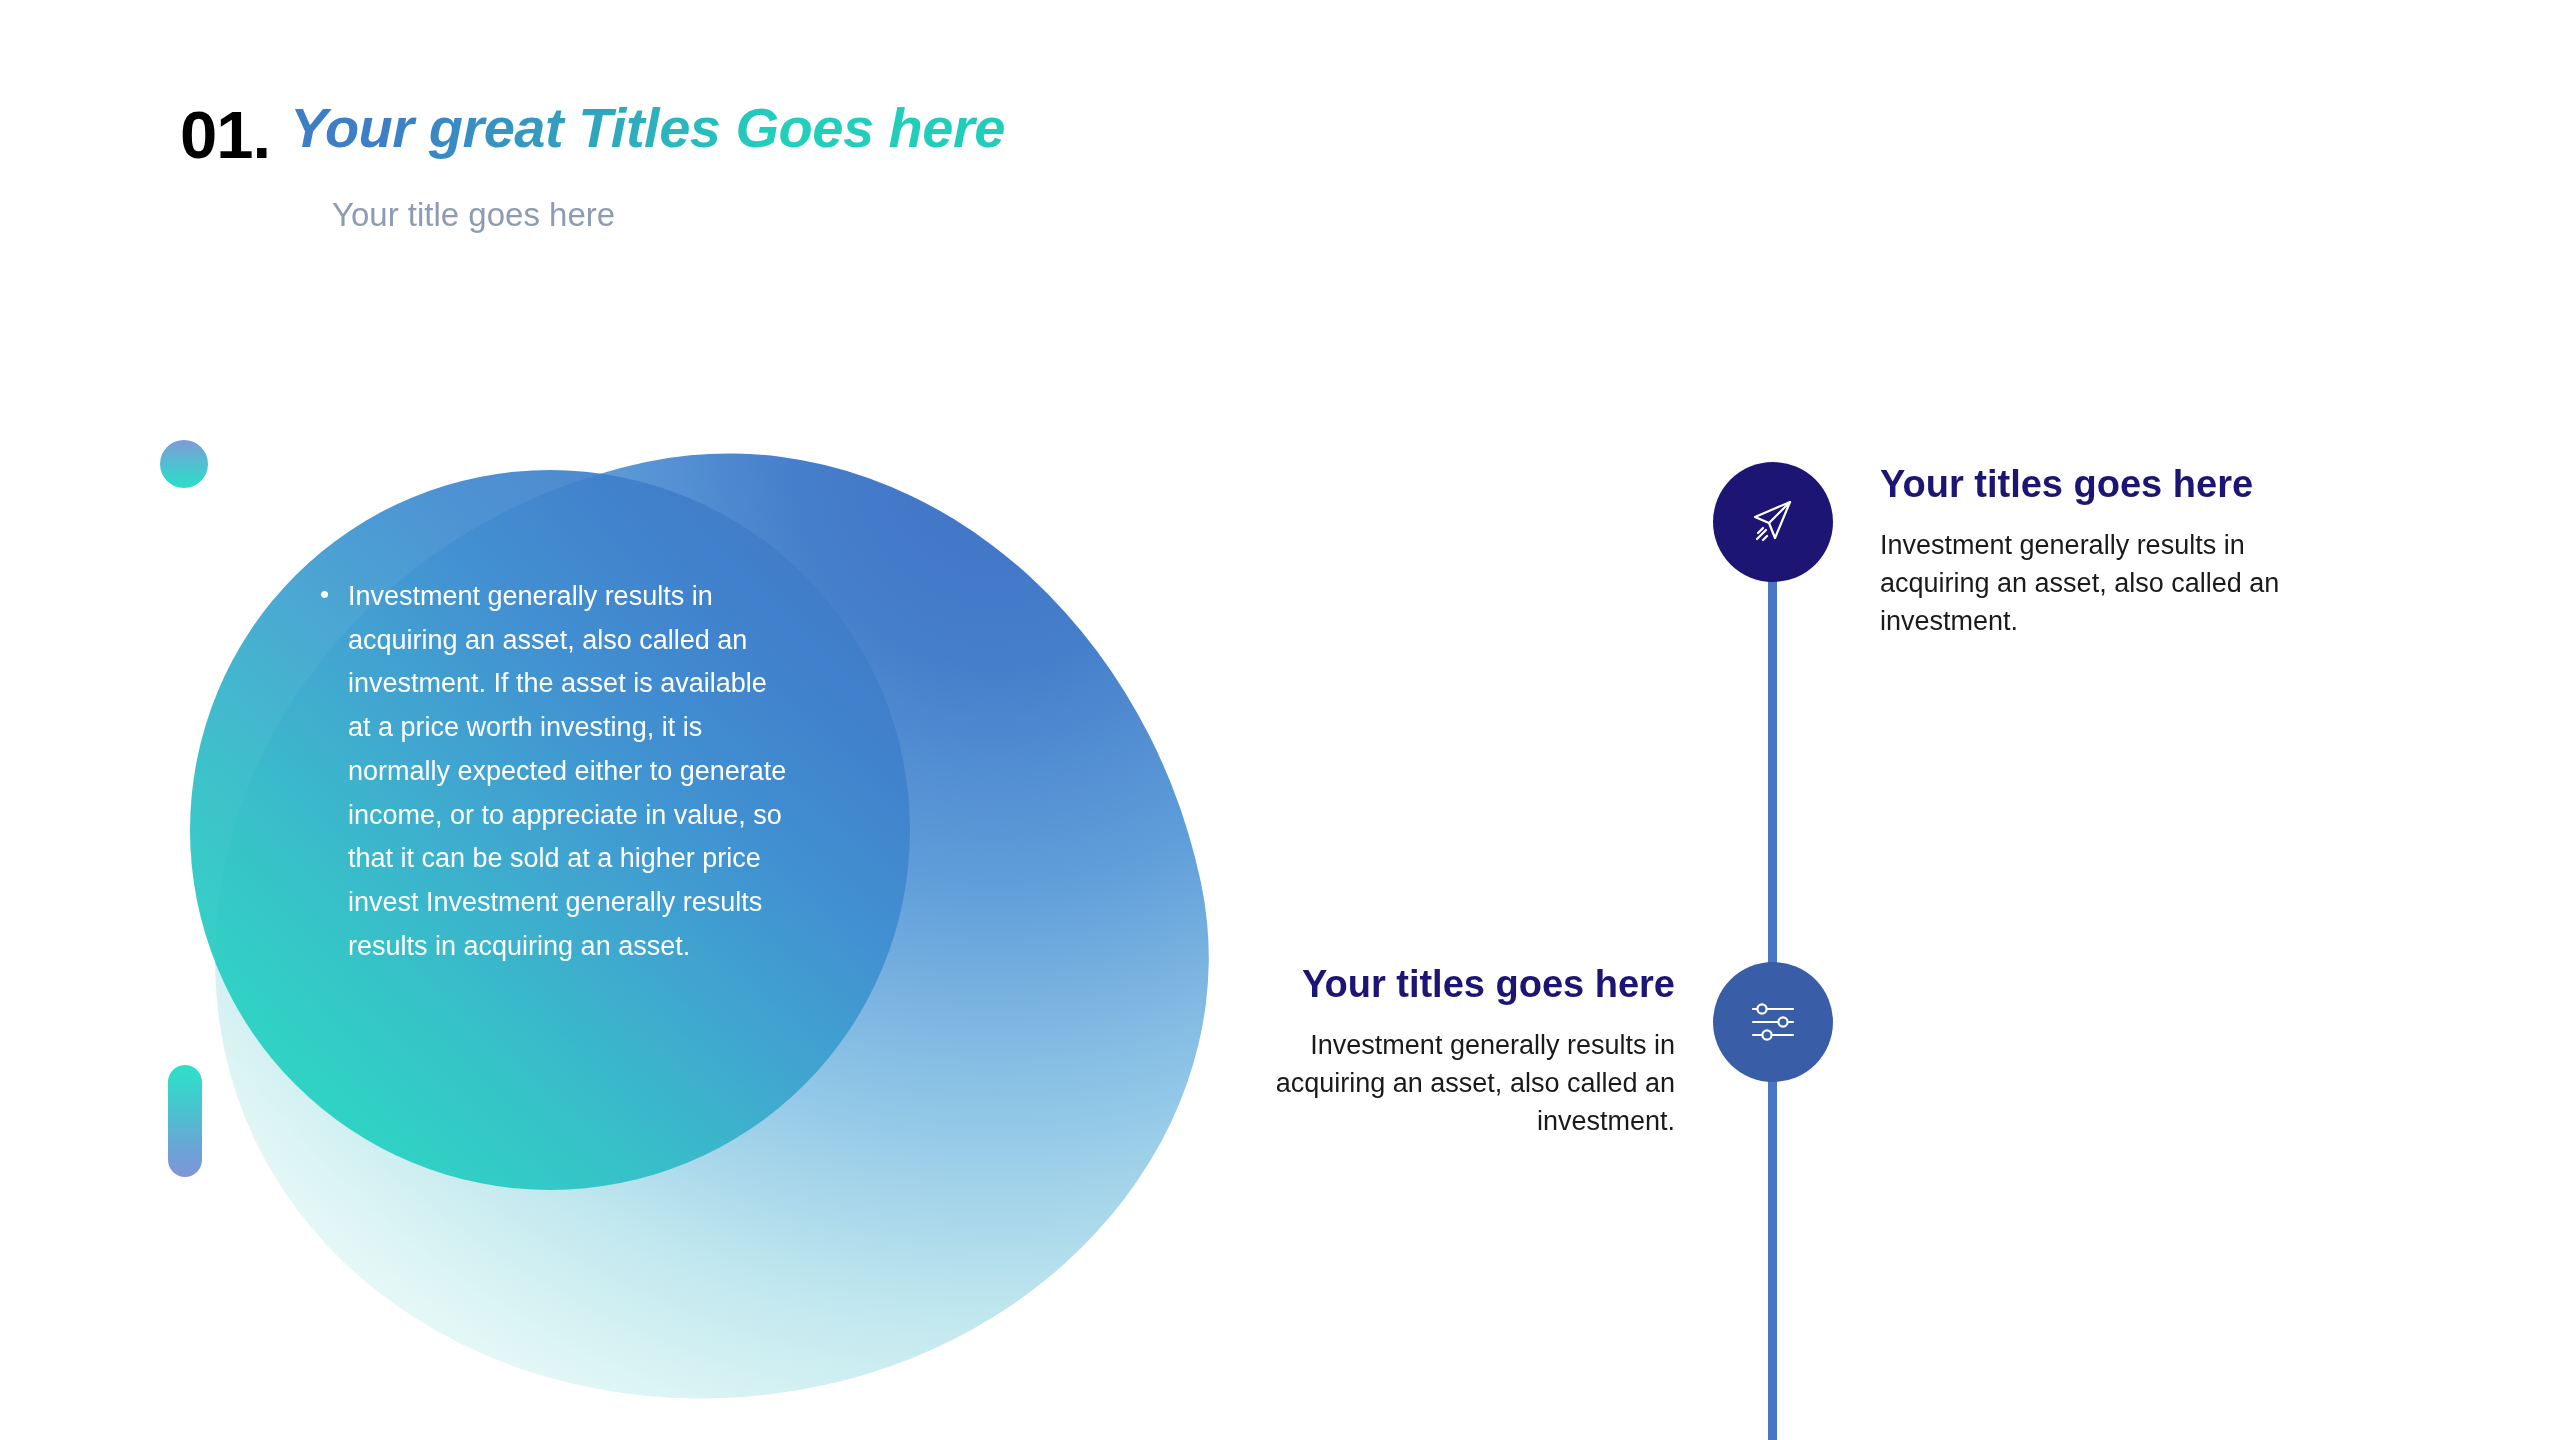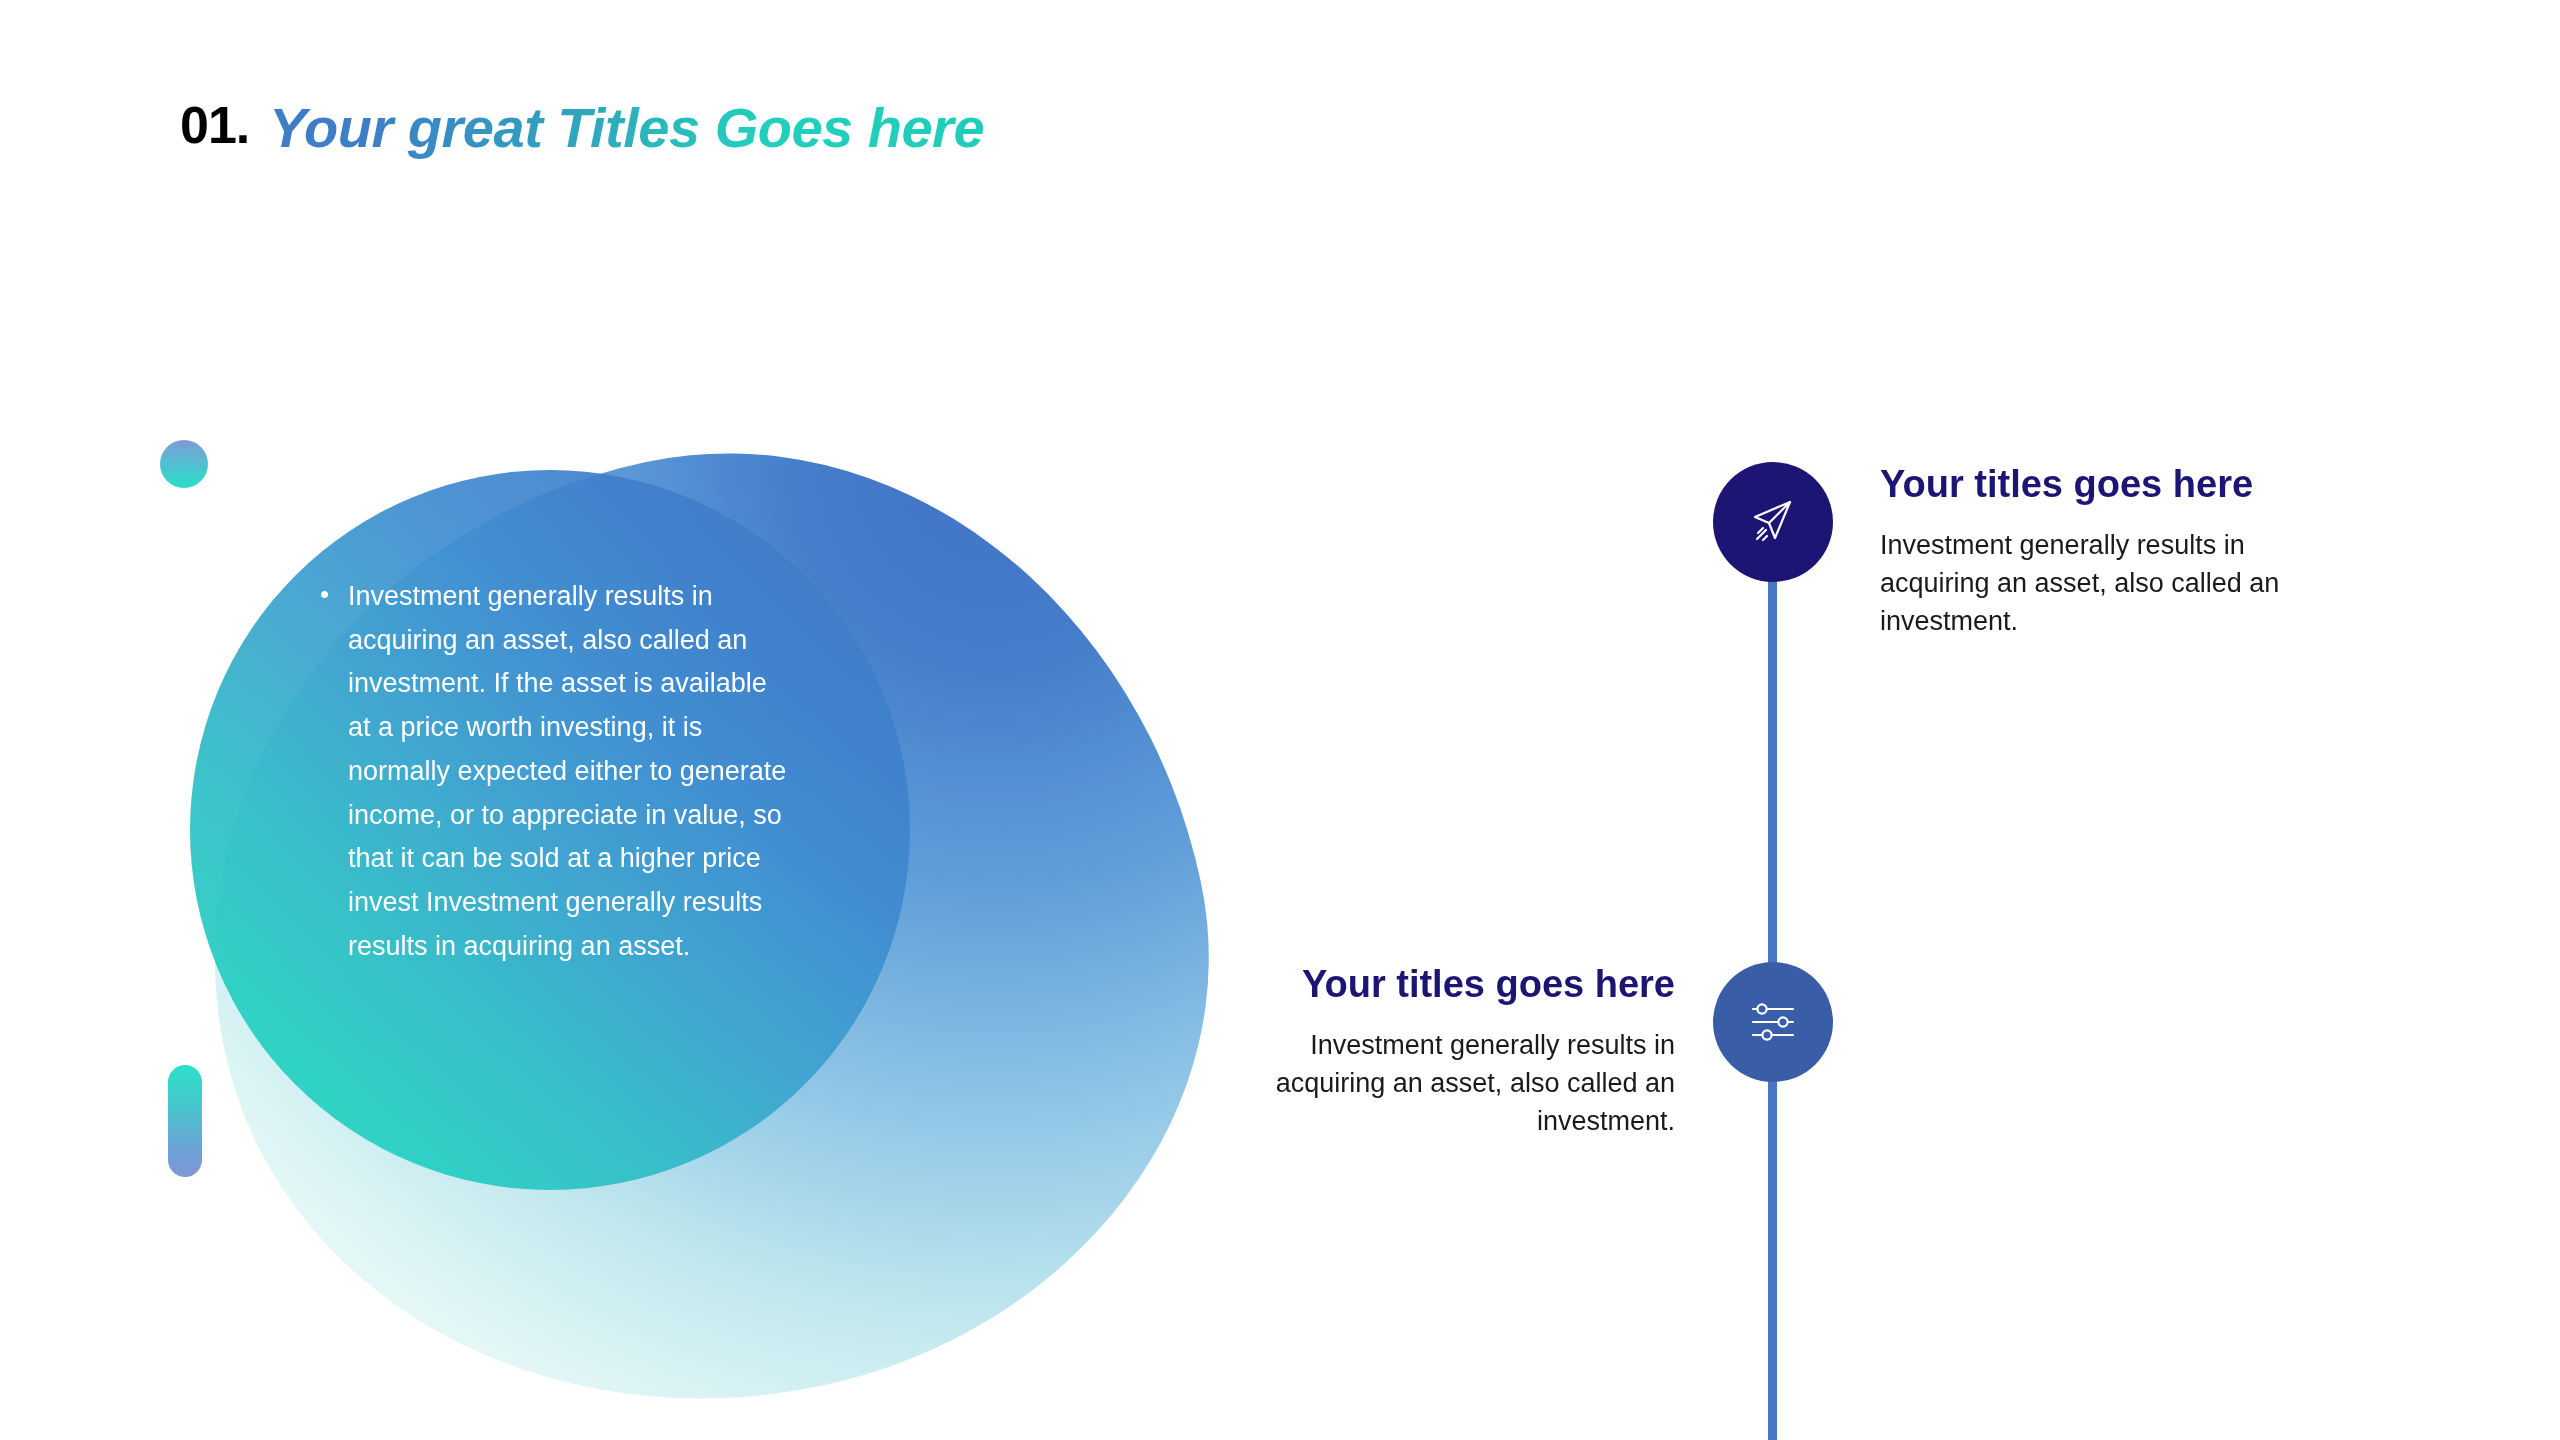--- a/index.html
+++ b/index.html
@@ -28,21 +28,21 @@
     left: 180px;
     top: 95px;
     width: 1200px;
   }
   .title-row {
     display: flex;
     align-items: flex-start;
     line-height: 1.18;
   }
   .title-number {
-    font-size: 52px;
+    font-size: 67px;
     font-weight: 800;
     color: #000000;
     letter-spacing: -1px;
     padding-right: 20px;
     white-space: nowrap;
   }
   .title-main {
     font-size: 56px;
     font-weight: 800;
     letter-spacing: -0.5px;
@@ -217,20 +217,21 @@
 </head>
 <body>
 
 <div class="slide">
 
   <div class="header">
     <div class="title-row">
       <span class="title-number">01.</span>
       <span class="title-main">Your great Titles Goes here</span>
     </div>
+    <div class="subtitle">Your title goes here</div>
   </div>
 
   <div class="blob-wrap">
     <div class="blob-big"></div>
     <div class="blob-circle"></div>
     <div class="dot-small"></div>
     <div class="pill-small"></div>
   </div>
 
   <div class="blob-text">

